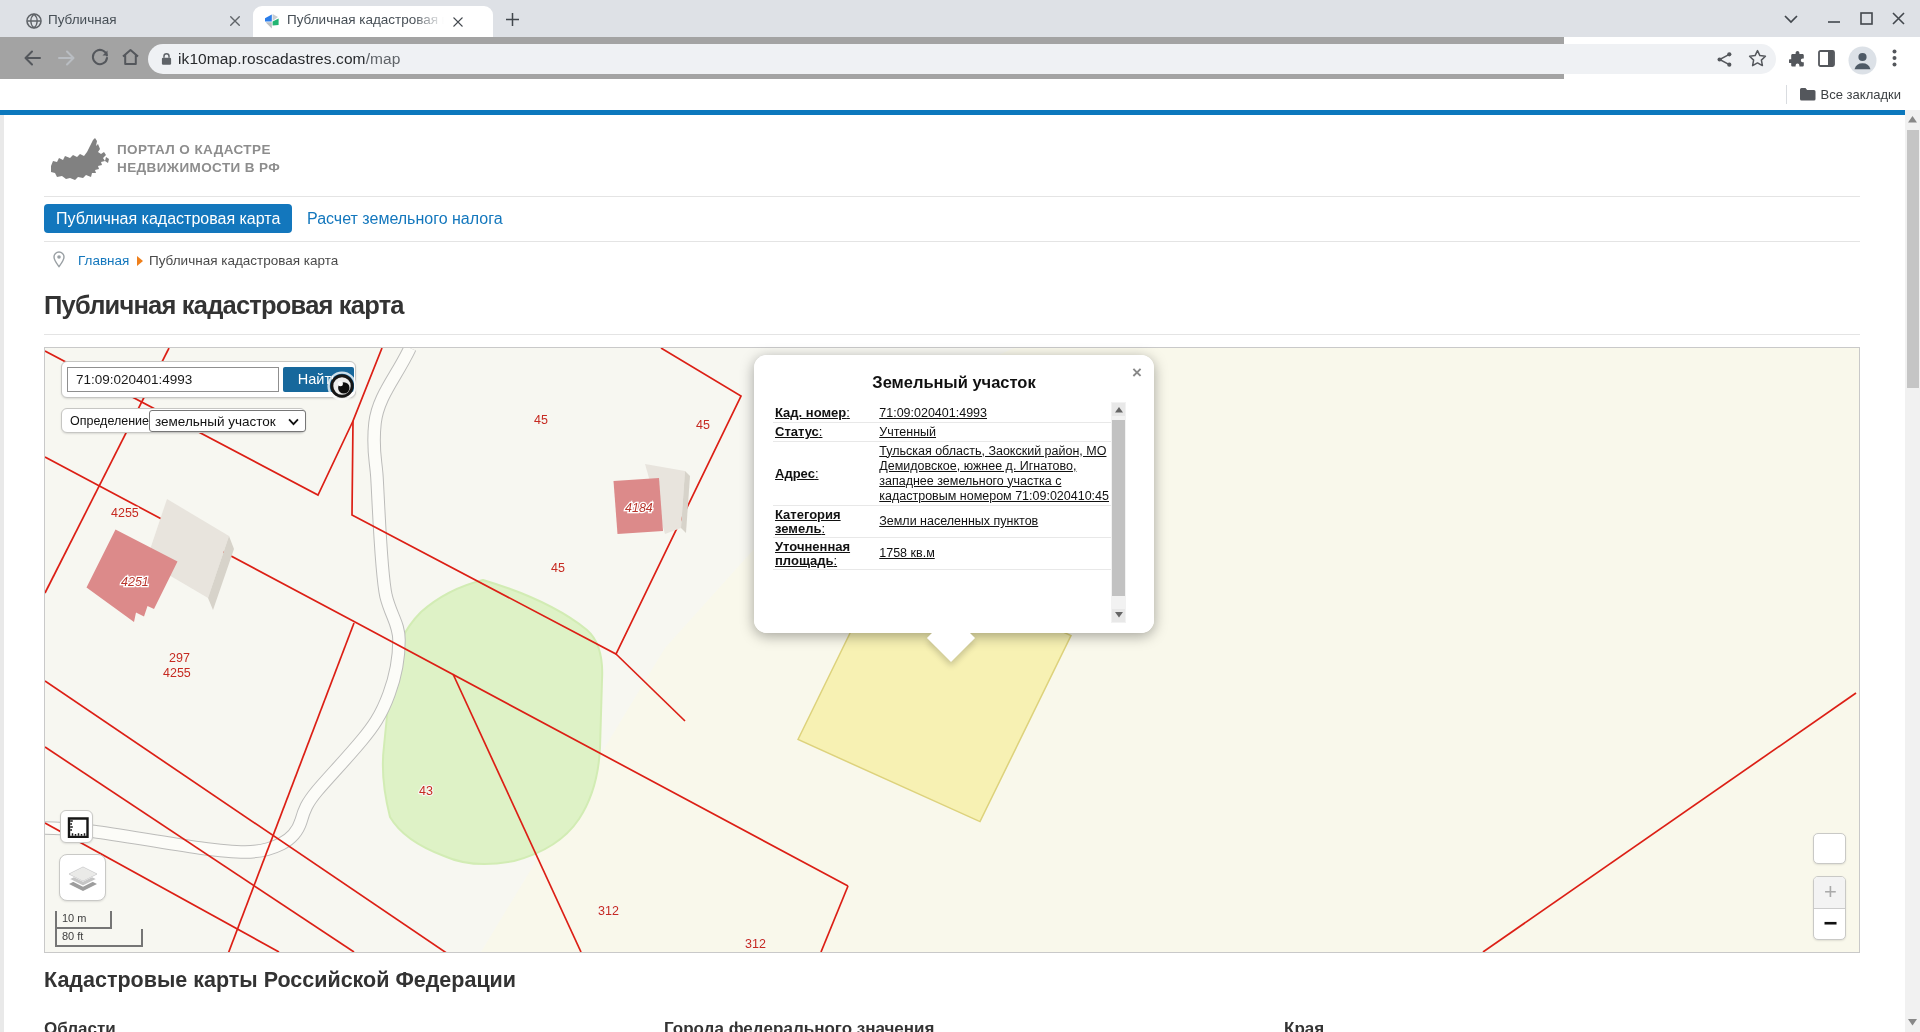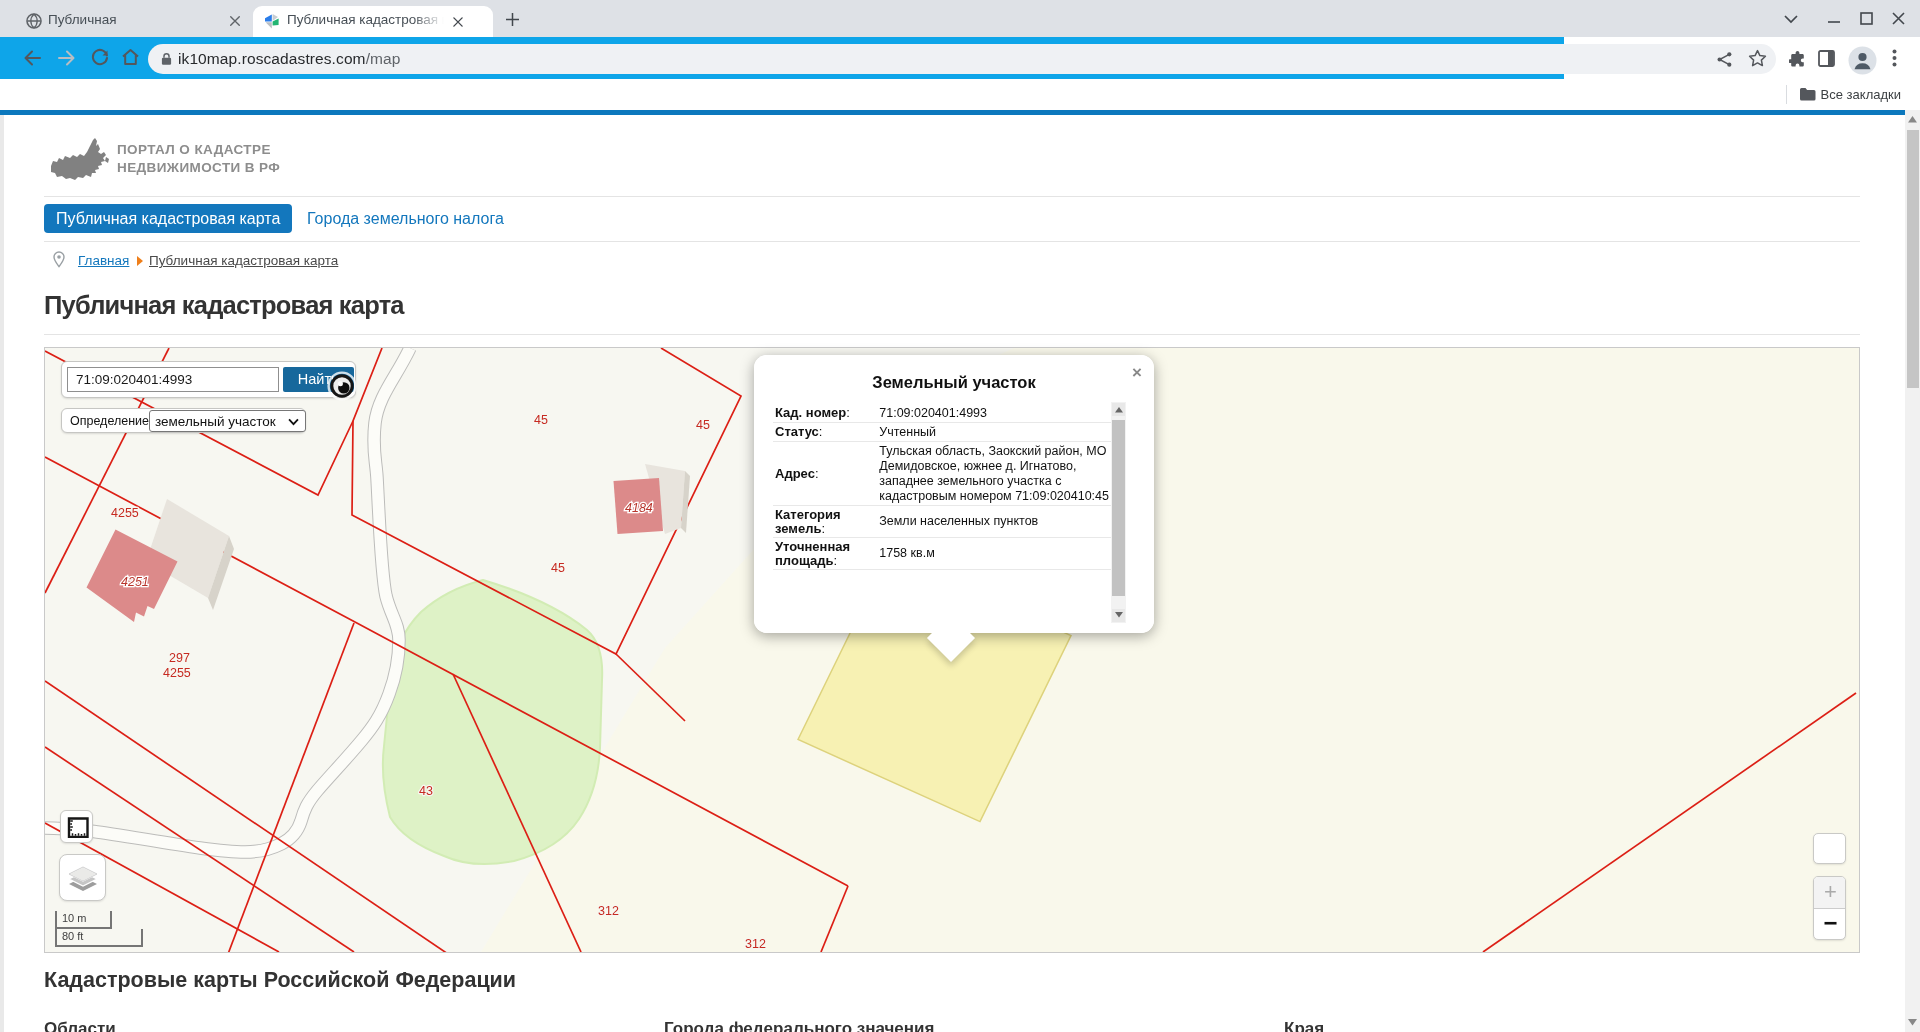--- a/index.html
+++ b/index.html
@@ -5,36 +5,36 @@
   * { margin:0; padding:0; box-sizing:border-box; }
   html,body { width:1920px; height:1032px; overflow:hidden; font-family:"Liberation Sans", sans-serif; background:#fff; }
   .abs { position:absolute; }
   
   #tabstrip { position:absolute; left:0; top:0; width:1920px; height:37px; background:#dee1e6; }
   .tab1 { position:absolute; left:12px; top:7px; width:238px; height:28px; }
   .tab1 .ttl { position:absolute; left:36px; top:5px; font-size:13.5px; color:#474f56; }
   .tab2 { position:absolute; left:253px; top:6px; width:240px; height:31px; background:#fff; border-radius:9px 9px 0 0; }
   .tab2 .ttl { position:absolute; left:34px; top:6px; font-size:13.5px; color:#474f56; white-space:nowrap; overflow:hidden; width:171px; }
   .tab2 .fade { position:absolute; left:160px; top:0; width:44px; height:28px; background:linear-gradient(90deg,rgba(255,255,255,0),#fff 70%); }
-  #toolbar { position:absolute; left:0; top:37px; width:1564px; height:42px; background:#0ea5e9; }
+  #toolbar { position:absolute; left:0; top:37px; width:1564px; height:42px; background:#a3a3a3; }
   #omni { position:absolute; left:148px; top:7px; width:1628px; height:30px; background:#eff1f4; border-radius:15px; }
   #omni .url { position:absolute; left:30px; top:6px; font-size:15.5px; color:#27292c; letter-spacing:.1px; }
   #omni .url .pth { color:#5f6368; }
   #bookmarks { position:absolute; left:0; top:79px; width:1920px; height:31px; background:#fff; }
   #bookmarks .sep { position:absolute; right:133px; top:6px; width:1px; height:19px; background:#d9dce0; }
   #bookmarks .lbl { position:absolute; right:19px; top:8px; font-size:13px; color:#3c4043; }
   #blueline { position:absolute; left:0; top:110px; width:1905px; height:5px; background:#0c78bd; }
   
   #page { position:absolute; left:0; top:115px; width:1905px; height:917px; background:#fff; }
   #graystrip { position:absolute; left:0; top:115px; width:4px; height:917px; background:#e9e9e9; }
   .logotxt { position:absolute; left:117px; top:141px; font-size:13.5px; font-weight:bold; color:#8d8d8d; letter-spacing:.4px; line-height:18px; }
   .hr { position:absolute; left:44px; width:1816px; height:1px; background:#e4e4e4; }
   #navbtn { position:absolute; left:44px; top:204px; height:29px; line-height:29px; padding:0 12px; background:#1377bd; border-radius:4px; color:#fff; font-size:16px; }
   #navlink { position:absolute; left:307px; top:210px; font-size:16px; color:#1377bd; }
-  .crumb { position:absolute; top:253px; font-size:13.5px;text-decoration:underline; }
+  .crumb { position:absolute; top:253px; font-size:13.5px; }
   #h1 { position:absolute; left:44px; top:291px; font-size:25.5px; font-weight:bold; color:#333; letter-spacing:-0.8px; }
   
   #map { position:absolute; left:44px; top:347px; width:1816px; height:606px; background:#f7f7f1; border:1px solid #c9c9c9; }
   
   #searchbox { position:absolute; left:16px; top:13px; width:295px; height:37px; background:#fff; border:1px solid #c6c6c3; border-radius:6px; box-shadow:0 1px 2px rgba(0,0,0,.12); }
   #searchbox input { position:absolute; left:5px; top:5px; width:212px; height:25px; border:1px solid #8f8f8f; font-size:13.5px; font-family:"Liberation Sans",sans-serif; padding:0 8px; color:#1a1a1a; }
   #findbtn { position:absolute; left:221px; top:5px; width:71px; height:25px; background:#17689c; color:#fff; font-size:14.5px; text-align:center; line-height:25px; border-radius:2px; }
   
   #defbox { position:absolute; left:16px; top:60px; width:245px; height:25px; background:#fff; border:1px solid #c6c6c3; border-radius:6px; box-shadow:0 1px 2px rgba(0,0,0,.12); }
   #defbox .lab { position:absolute; left:8px; top:5px; font-size:12.5px; color:#111; }
@@ -42,21 +42,21 @@
   
   .lbtn { position:absolute; background:#fff; border:1px solid #c9c9c6; border-radius:6px; box-shadow:0 1px 2px rgba(0,0,0,.1); }
   .scale { position:absolute; border:2px solid #757575; border-top:none; color:#3f3f3f; font-size:11px; line-height:13px; padding:1px 5px 1px 5px; height:18px; background:rgba(255,255,255,0); white-space:nowrap; }
   
   #popup { position:absolute; left:709px; top:7px; width:400px; height:278px; background:#fff; border-radius:13px; box-shadow:0 3px 14px rgba(0,0,0,.35); }
   #popup .tail { position:absolute; left:180px; top:266px; width:34px; height:34px; background:#fff; transform:rotate(45deg); box-shadow:3px 3px 6px rgba(0,0,0,.18); }
   #popup .x { position:absolute; right:12px; top:8px; font-size:17px; color:#888; font-weight:bold; }
   #popup h3 { position:absolute; left:0; top:18px; width:100%; text-align:center; font-size:16.5px; color:#111; }
   #ptable { position:absolute; left:19px; top:49px; width:342px; height:219px; overflow:hidden; font-size:12.5px; color:#111; }
   #ptable table { border-collapse:collapse; width:338px; }
-  #ptable td { border-bottom:1px solid #e8e8e8; padding:1.5px 2px; vertical-align:middle; line-height:15px; }
+  #ptable td { border-bottom:1px solid #e8e8e8; padding:1.5px 2px; vertical-align:middle; line-height:15px;text-decoration:underline; }
   #ptable td.l { width:108px; font-weight:bold; font-size:13px; line-height:14px; }
   #ptable td.l span { font-weight:normal; }
   
   #pscroll { position:absolute; left:357px; top:47px; width:15px; height:221px; background:#f2f2f2; }
   #pscroll .th { position:absolute; left:1px; top:18px; width:13px; height:176px; background:#c2c2c2; }
   
   #sbar { position:absolute; right:0; top:110px; width:15px; height:922px; background:#f1f1f1; }
   #sbar .th { position:absolute; left:1.5px; top:20px; width:12px; height:258px; background:#c5c5c5; }
   #bottomhead { position:absolute; left:44px; top:968px; font-size:21.5px; font-weight:bold; color:#333; }
   .colhead { position:absolute; top:1019px; font-size:17px; font-weight:bold; color:#333; }
@@ -165,21 +165,21 @@
 
 <div id="page"></div>
 <div id="graystrip"></div>
 <svg class="abs" style="left:50px;top:138px" width="62" height="42" viewBox="0 0 62 42">
   <path d="M1 28 L3 23 L7 24 L9 20 L13 22 L15 18 L20 20 L23 17 L27 19 L30 16 L34 18 L37 14 L40 8 L43 2 L45 0 L47 3 L46 8 L48 6 L50 11 L48 14 L51 16 L54 14 L56 17 L53 20 L55 23 L51 24 L52 27 L48 28 L49 31 L45 32 L46 35 L42 35 L41 39 L36 37 L33 40 L28 39 L25 42 L20 40 L16 41 L12 38 L7 39 L5 35 L1 34 Z" fill="#818181"></path>
   <path d="M56 19 L59 21 L58 25 L55 23 Z" fill="#818181"></path>
 </svg>
 <div class="logotxt">ПОРТАЛ О КАДАСТРЕ<br>НЕДВИЖИМОСТИ В РФ</div>
 <div class="hr" style="top:196px"></div>
 <div id="navbtn">Публичная кадастровая карта</div>
-<div id="navlink">Города земельного налога</div>
+<div id="navlink">Расчет земельного налога</div>
 <div class="hr" style="top:241px"></div>
 <svg class="abs" style="left:53px;top:251px" width="12" height="17" viewBox="0 0 12 17">
     <path d="M6 1a5 5 0 0 1 5 5c0 3.2-3.4 7.4-5 9.6C4.4 13.4 1 9.2 1 6a5 5 0 0 1 5-5z" fill="none" stroke="#9aa0a4" stroke-width="1.4"></path>
     <circle cx="6" cy="6" r="1.8" fill="#9aa0a4"></circle>
   </svg>
 <div class="crumb" style="left:78px;color:#1377bd">Главная</div>
 <svg class="abs" style="left:136px;top:256px" width="8" height="10" viewBox="0 0 8 10">
     <path d="M1 0l6 5-6 5z" fill="#ef7f1a"></path>
   </svg>
 <div class="crumb" style="left:149px;color:#4a4a4a">Публичная кадастровая карта</div>

